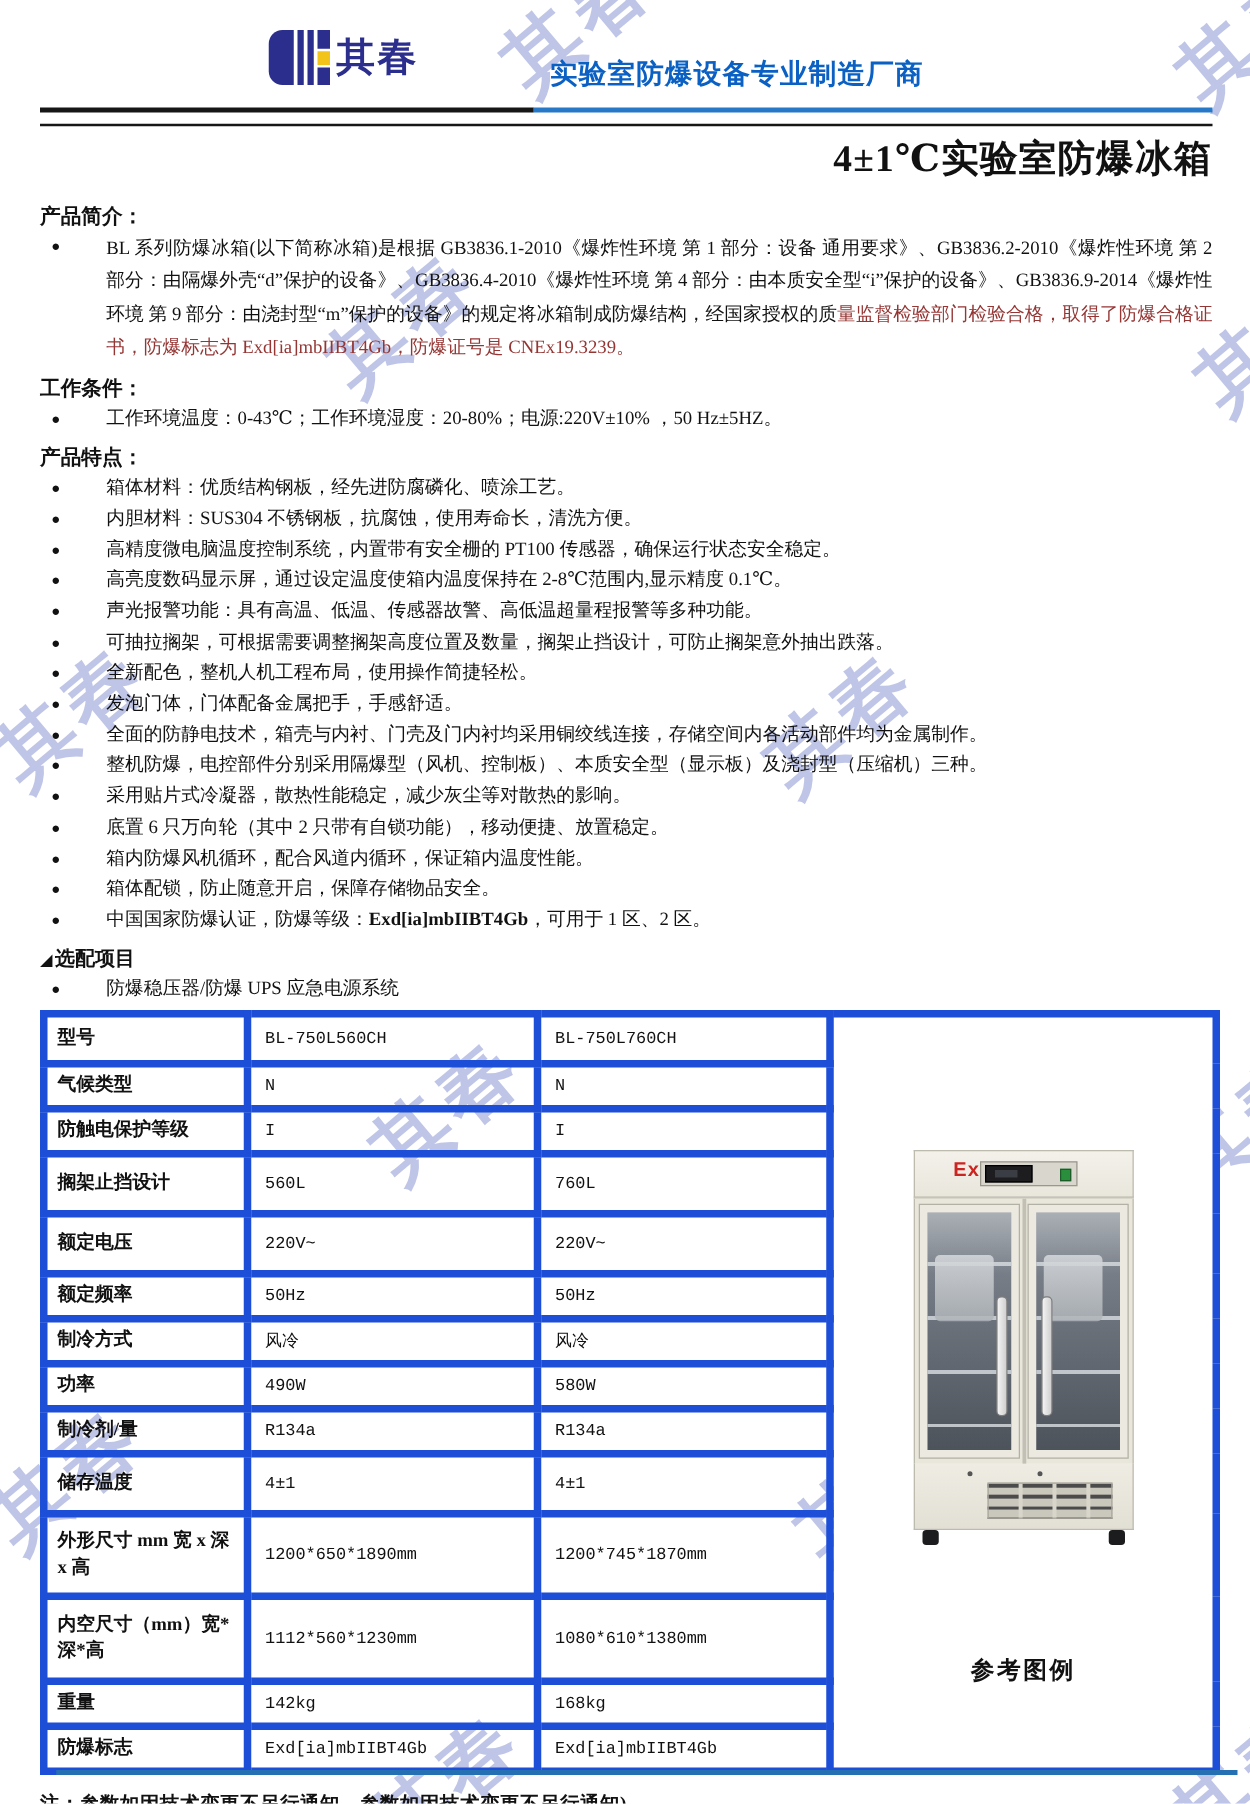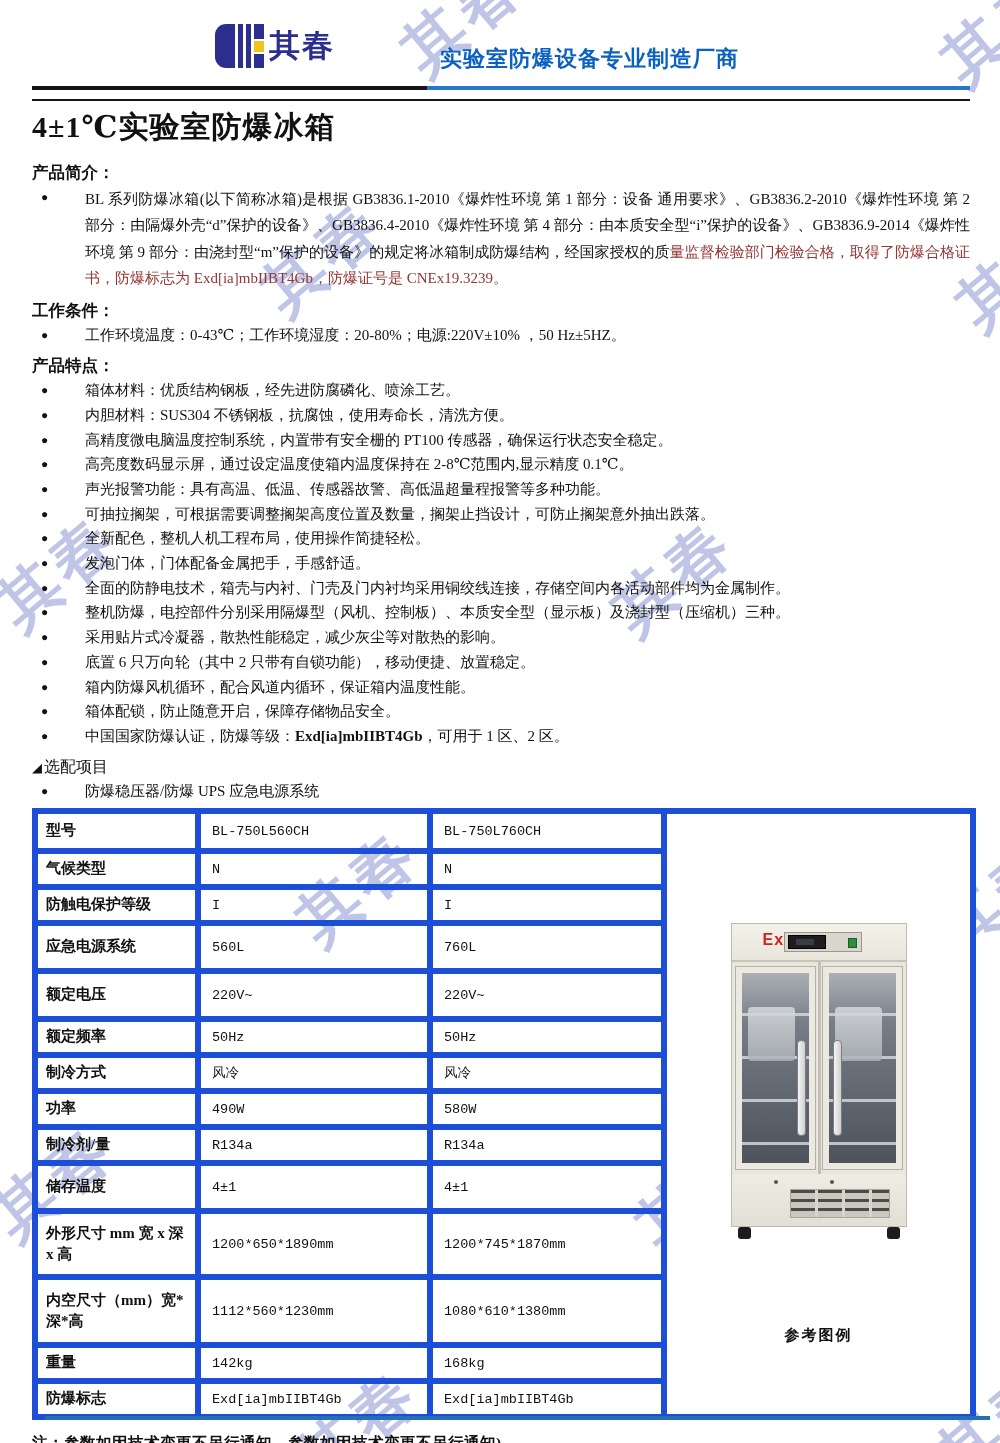--- a/index.html
+++ b/index.html
@@ -38,31 +38,31 @@
   .tagline {
     position:absolute; left:408px; top:24px;
     font-family:"Liberation Sans","DejaVu Sans",sans-serif;
     font-size:22px; font-weight:bold; color:#0b61c3; letter-spacing:1px;
   }
   .rule1 { display:flex; height:4px; margin-top:2px; }
   .rule1-black { width:395px; background:#161616; }
   .rule1-blue  { flex:1; background:#2878c8; }
   .rule2 { height:2px; background:#161616; margin-top:9px; }
   .doc-title {
-    text-align:left; font-size:30px; font-weight:bold;
+    text-align:right; font-size:30px; font-weight:bold;
     letter-spacing:1px; margin:6px 0 14px 0;
   }
   
   .sec-h { font-size:16.5px; font-weight:bold; margin:8px 0 2px 0; }
   .b-row { display:flex; font-size:15px; line-height:1.58; margin:1px 0; }
   .b-glyph { flex:0 0 44px; padding-left:9px; font-size:12px; padding-top:2px; }
   .b-text { flex:1; }
   .intro-text { text-align:justify; line-height:1.76; }
   .red-run { color:#943634; }
-  .opt-h { font-size:16px; font-weight:normal; margin:8px 0 2px 0; }
+  .opt-h { font-size:16px; font-weight:bold; margin:8px 0 2px 0; }
   .opt-tri { font-size:13px; margin-right:2px; }
   .bold-code { font-weight:bold; }
   
   .spec-table { width:938px; border-collapse:collapse; table-layout:fixed; margin-top:5px; }
   .spec-table td { border:6px solid #1d4ed8; vertical-align:middle; overflow:hidden; }
   .lbl { font-weight:bold; font-size:15px; padding:1px 4px 1px 8px; line-height:1.45; }
   .val { font-family:"Liberation Mono","DejaVu Sans Mono",monospace; font-size:13.5px; padding:1px 4px 1px 11px; }
   tr.r-h1 td { height:32px; } tr.r-s td { height:28px; } tr.r-t td { height:40px; }
   tr.r-d1 td { height:58px; } tr.r-d2 td { height:60px; }
   .img-cell { vertical-align:top; text-align:center; background:#ffffff; }
@@ -104,21 +104,21 @@
   .screw { position:absolute; top:6px; width:4px; height:4px; border-radius:50%; background:#555; }
   .screw-1 { left:42px; } .screw-2 { left:98px; }
   .vent-grille { position:absolute; right:16px; top:15px; width:98px; height:27px;
     background:
       repeating-linear-gradient(90deg, rgba(226,223,213,0) 0 24px, #d8d5cb 24px 27px),
       repeating-linear-gradient(180deg, #4b4b4b 0 3px, #cac7bd 3px 9px);
     border:1px solid #a9a69c; }
   .caster { position:absolute; bottom:-13px; width:13px; height:12px;
     background:#1c1c1e; border-radius:3px; }
   .caster-l { left:6px; } .caster-r { right:6px; }
-  .ref-caption { margin-top:103px; font-size:15px; font-weight:bold; letter-spacing:2px; }
+  .ref-caption { margin-top:103px; font-size:19px; font-weight:bold; letter-spacing:2px; }
   
   .note { font-size:15.5px; font-weight:bold; margin-top:13px; letter-spacing:0.5px; }
   .bottom-rule { position:absolute; z-index:1; left:45px; width:945px; top:1416px; height:4px; background:#2470b3; }
 </style>
 </head>
 <body>
 
 <div class="page">
 
   <div class="wm" style="left:395px; top:-25px;">其春</div>
@@ -292,21 +292,21 @@
             <td class="lbl">气候类型</td>
             <td class="val">N</td>
             <td class="val">N</td>
           </tr>
       <tr class="r-s">
             <td class="lbl">防触电保护等级</td>
             <td class="val">I</td>
             <td class="val">I</td>
           </tr>
       <tr class="r-t">
-            <td class="lbl">应急电源系统</td>
+            <td class="lbl">搁架止挡设计</td>
             <td class="val">560L</td>
             <td class="val">760L</td>
           </tr>
       <tr class="r-t">
             <td class="lbl">额定电压</td>
             <td class="val">220V~</td>
             <td class="val">220V~</td>
           </tr>
       <tr class="r-s">
             <td class="lbl">额定频率</td>

